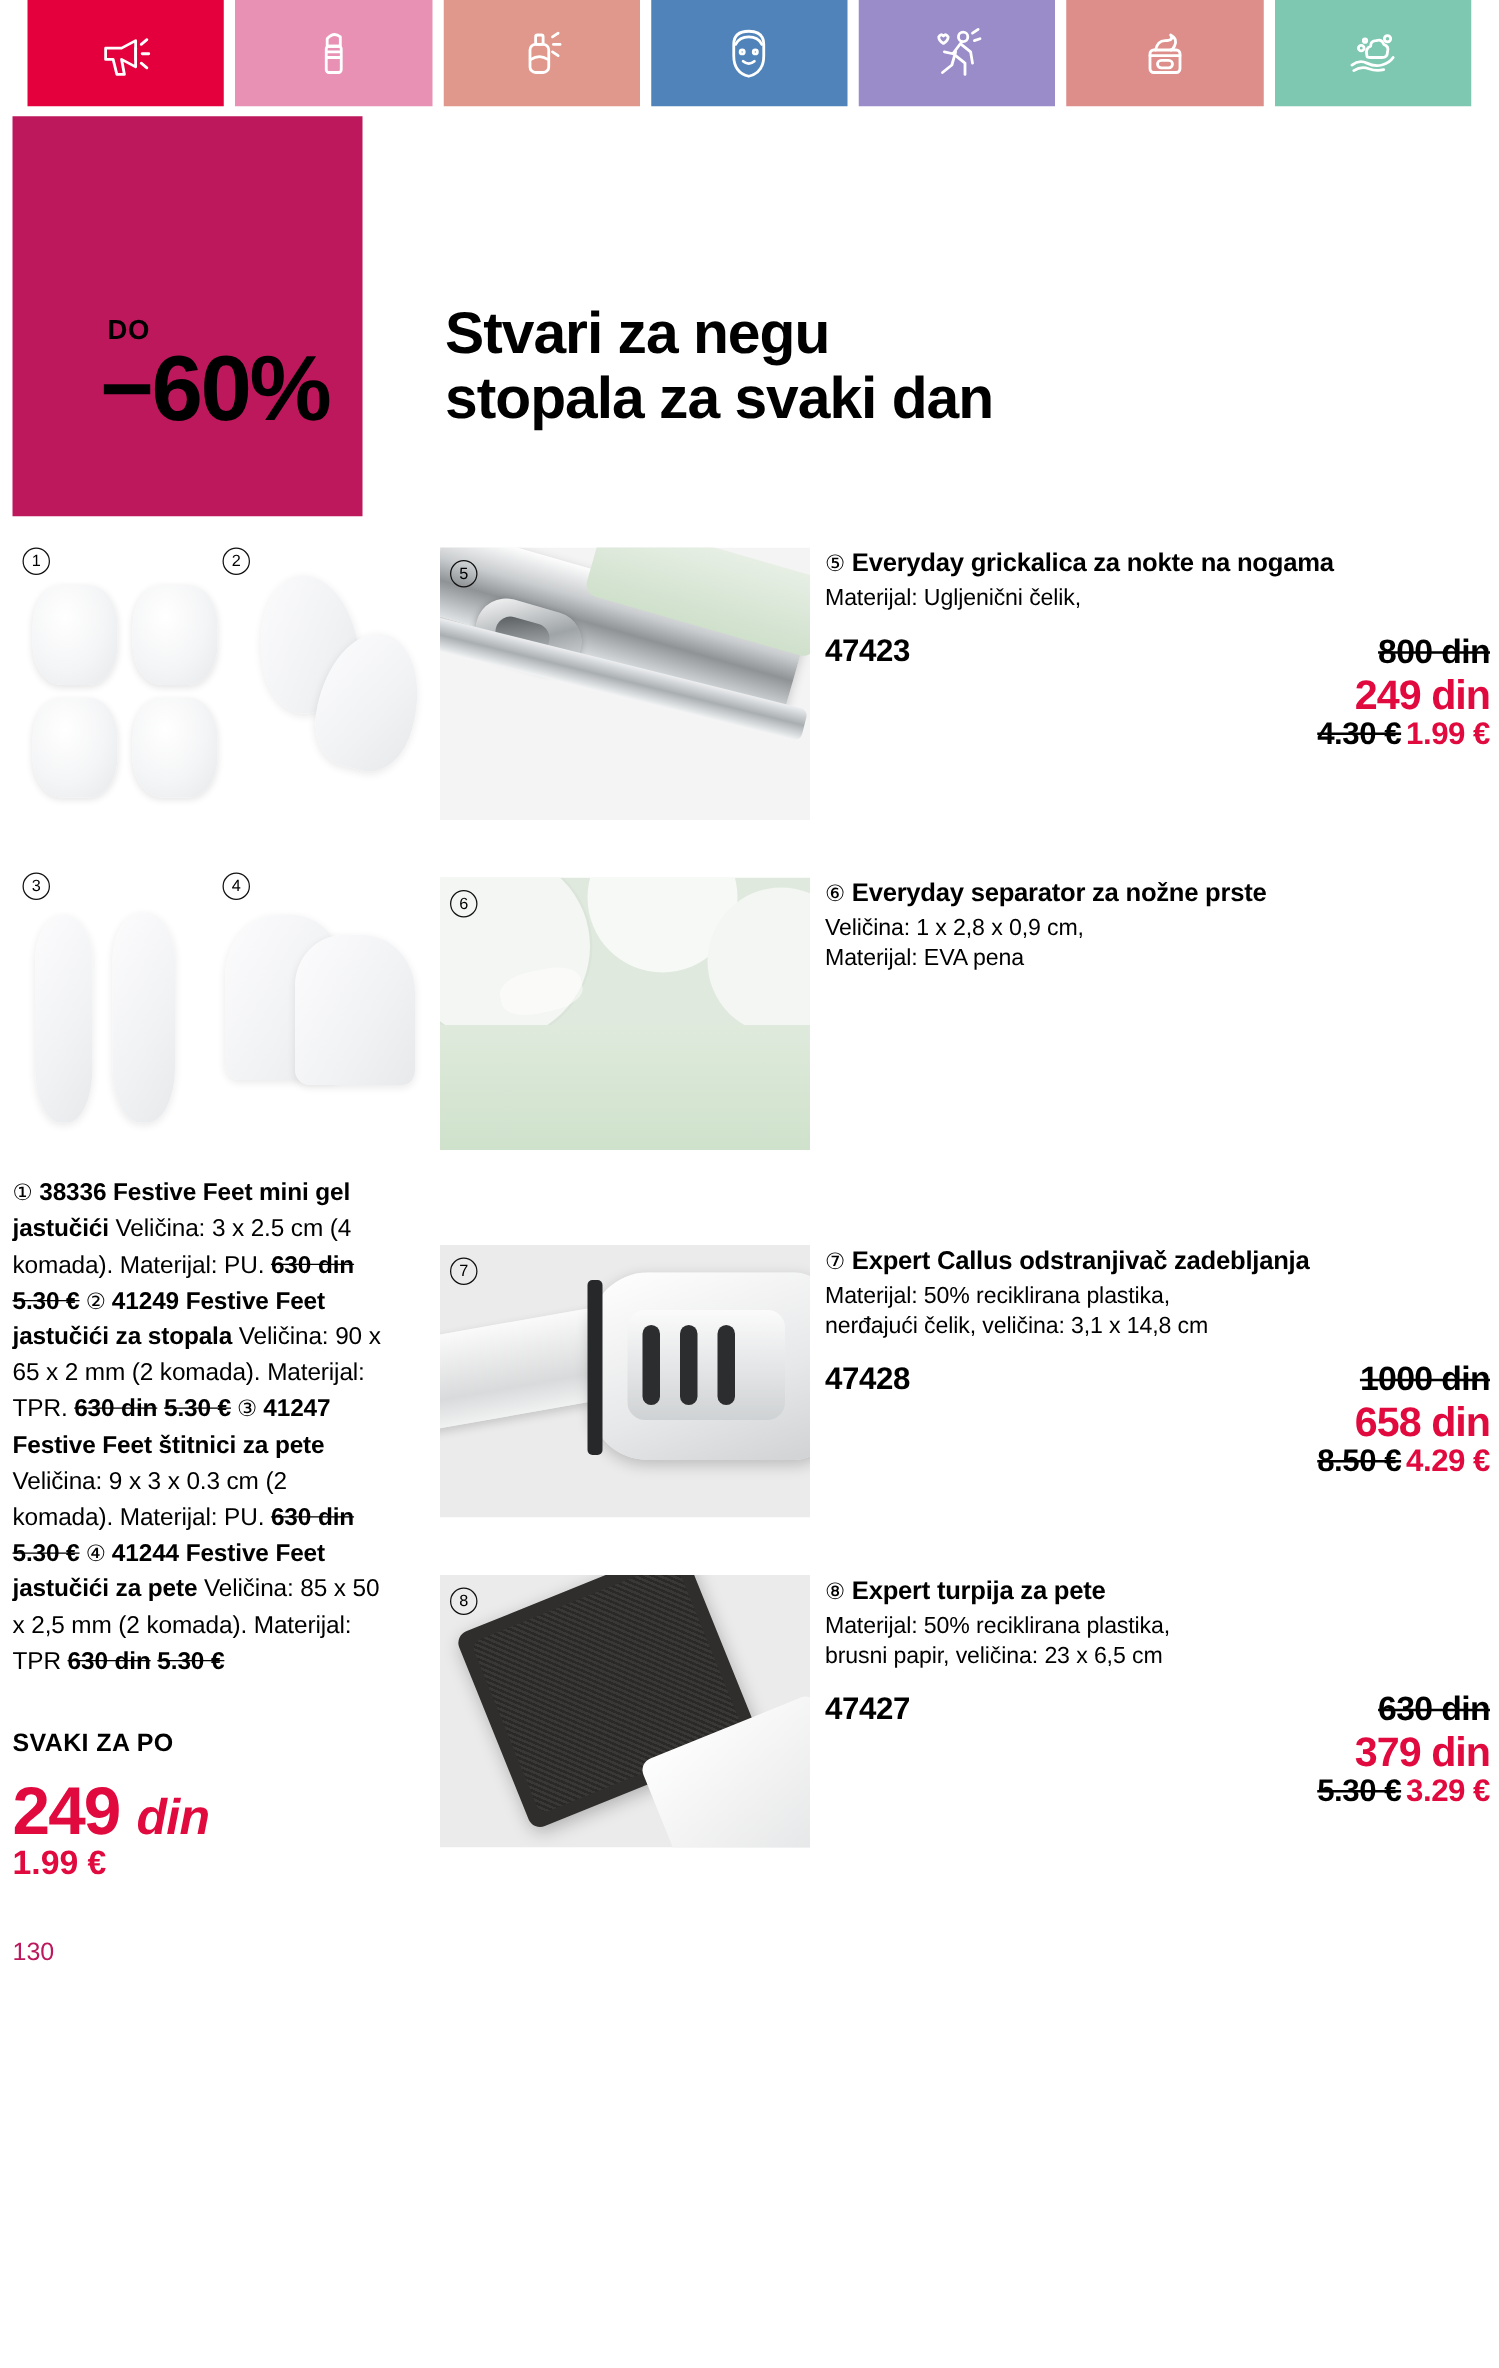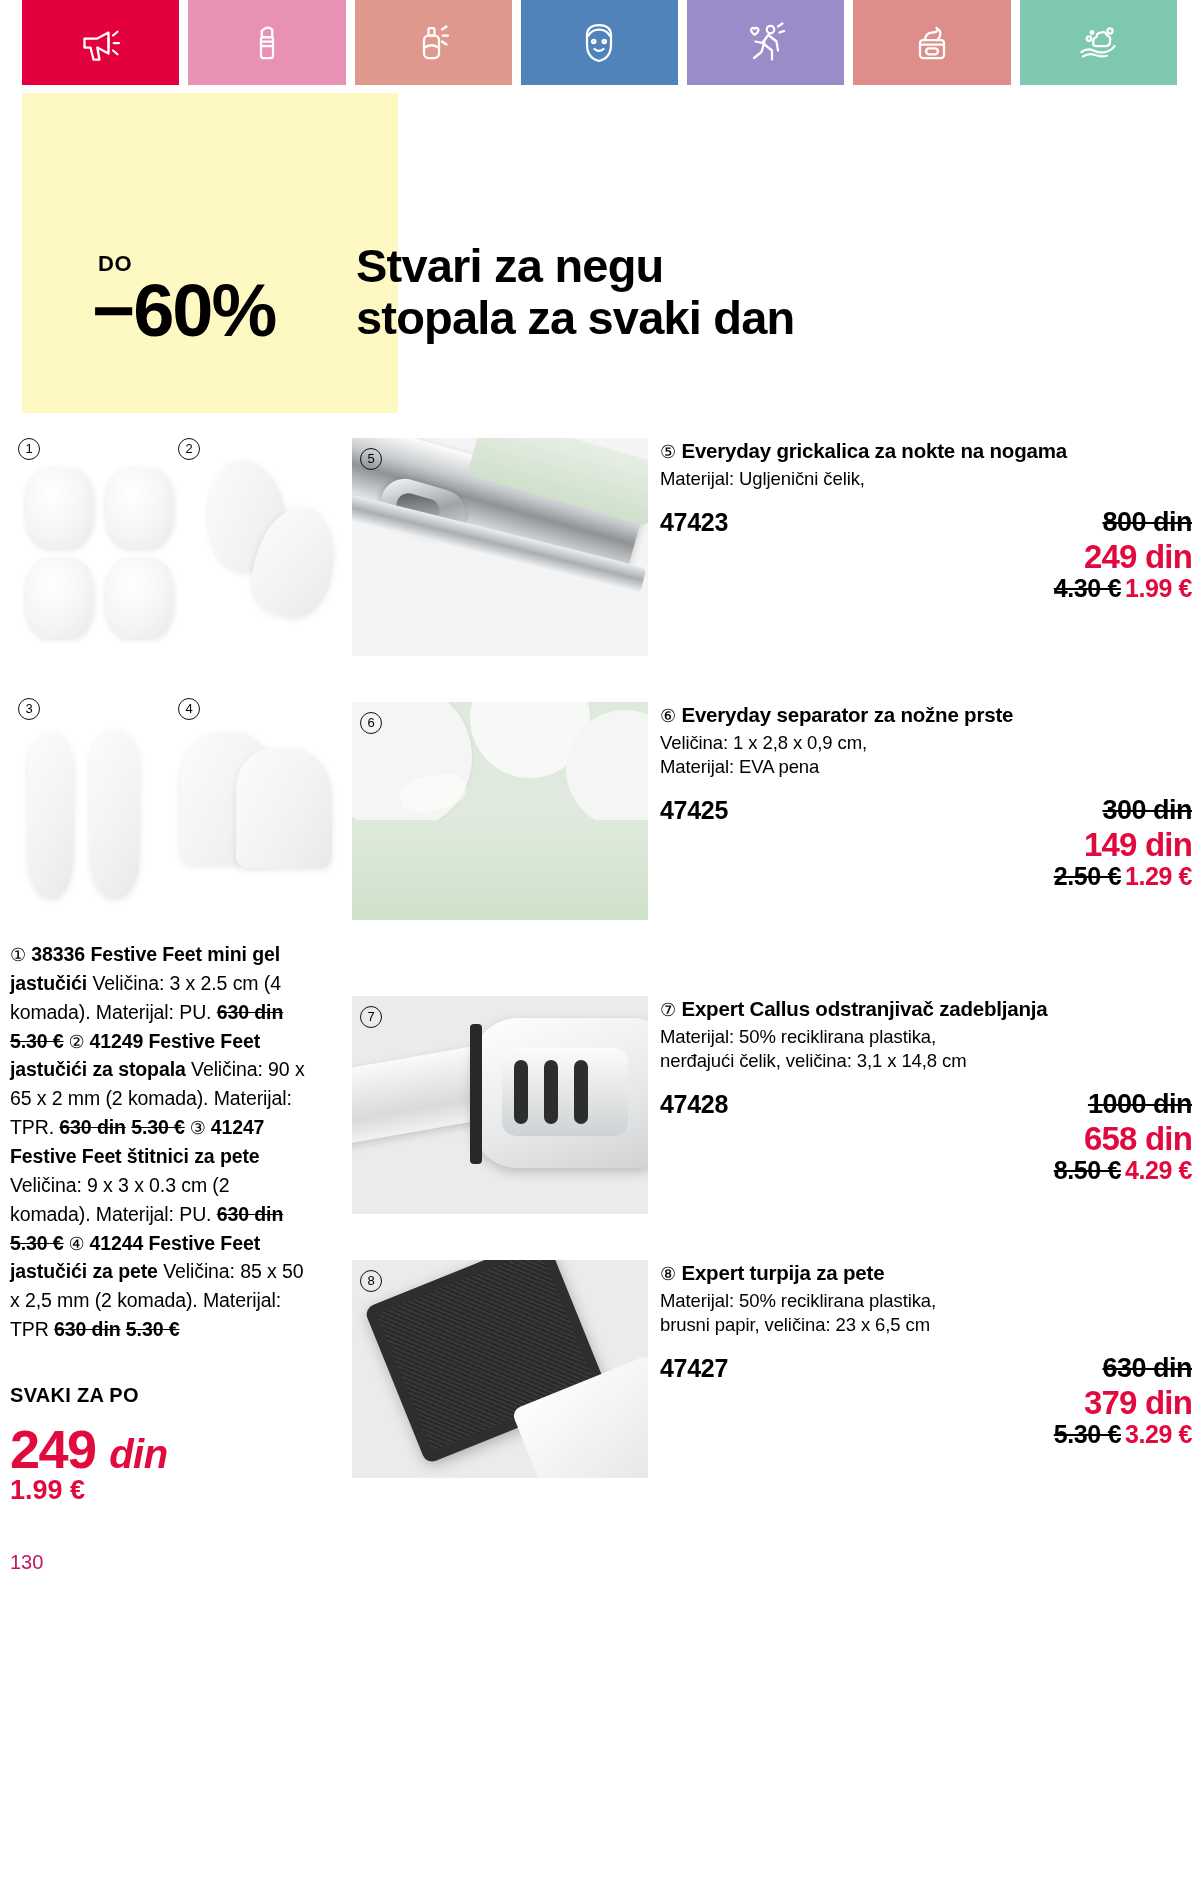--- a/index.html
+++ b/index.html
@@ -32,24 +32,23 @@
 
   
   .hero {
     position: relative;
     height: 345px;
   }
   .discount-box {
     position: absolute;
     left: 10px;
     top: 8px;
-    width: 376px;
+    width: 280px;
     height: 320px;
-    background: #fef9c3;
-    margin-left: 12px;
+    background: #be185d;
   }
   .discount-inner {
     position: absolute;
     left: 0;
     bottom: 68px;
     width: 100%;
     padding-left: 76px;
   }
   .do-label {
     font-size: 22px;
@@ -412,28 +411,20 @@
           <div class="ph" style="left:214px;top:8px;width:118px;height:118px;border-radius:50%;background:#f3f6f2"></div>
           <div class="ph" style="left:-36px;top:118px;width:380px;height:130px;background:linear-gradient(180deg,#dfeadc,#cadfc6)"></div>
           <div class="ph" style="left:48px;top:74px;width:66px;height:34px;border-radius:40%;background:rgba(255,255,255,.55);transform:rotate(-12deg)"></div>
           <span class="badge" style="left:8px;top:10px;">6</span>
         </div>
         <div class="prod-info">
           <div class="prod-title"><span class="circ">⑥</span> <span>Everyday separator za nožne prste</span></div>
           <div class="prod-desc">
             <div>Veličina: 1 x 2,8 x 0,9 cm,</div>
             <div>Materijal: EVA pena</div>
-          </div>
-          <div class="prod-prices">
-            <div class="prod-code">47425</div>
-            <div class="price-stack">
-              <div class="old-din">300 din</div>
-              <div class="new-din">149 din</div>
-              <div class="eur-line"><span class="eur-old">2.50 €</span><span class="eur-new">1.29 €</span></div>
-            </div>
           </div>
         </div>
       </div>
       <div class="prod-row" style="margin-top: 76px;">
         <div class="prod-photo">
           <div class="img-bg-grey"></div>
           <div class="ph" style="left:-20px;top:58px;width:200px;height:74px;transform:rotate(-10deg);background:linear-gradient(180deg,#fafafa,#d9dadb 70%,#f0f1f1);border-radius:10px 0 0 10px;box-shadow:0 3px 8px rgba(0,0,0,.16)"></div>
           <div class="ph" style="left:120px;top:22px;width:190px;height:150px;border-radius:46px 26px 26px 46px;background:linear-gradient(160deg,#ffffff,#e7e8e9 60%,#cfd1d2);box-shadow:0 4px 12px rgba(0,0,0,.2)"></div>
           <div class="ph" style="left:150px;top:52px;width:126px;height:88px;border-radius:14px;background:linear-gradient(180deg,#fbfbfb,#cfd2d4);"></div>
           <div class="ph" style="left:162px;top:64px;width:14px;height:64px;border-radius:8px;background:#2b2d2f"></div>

